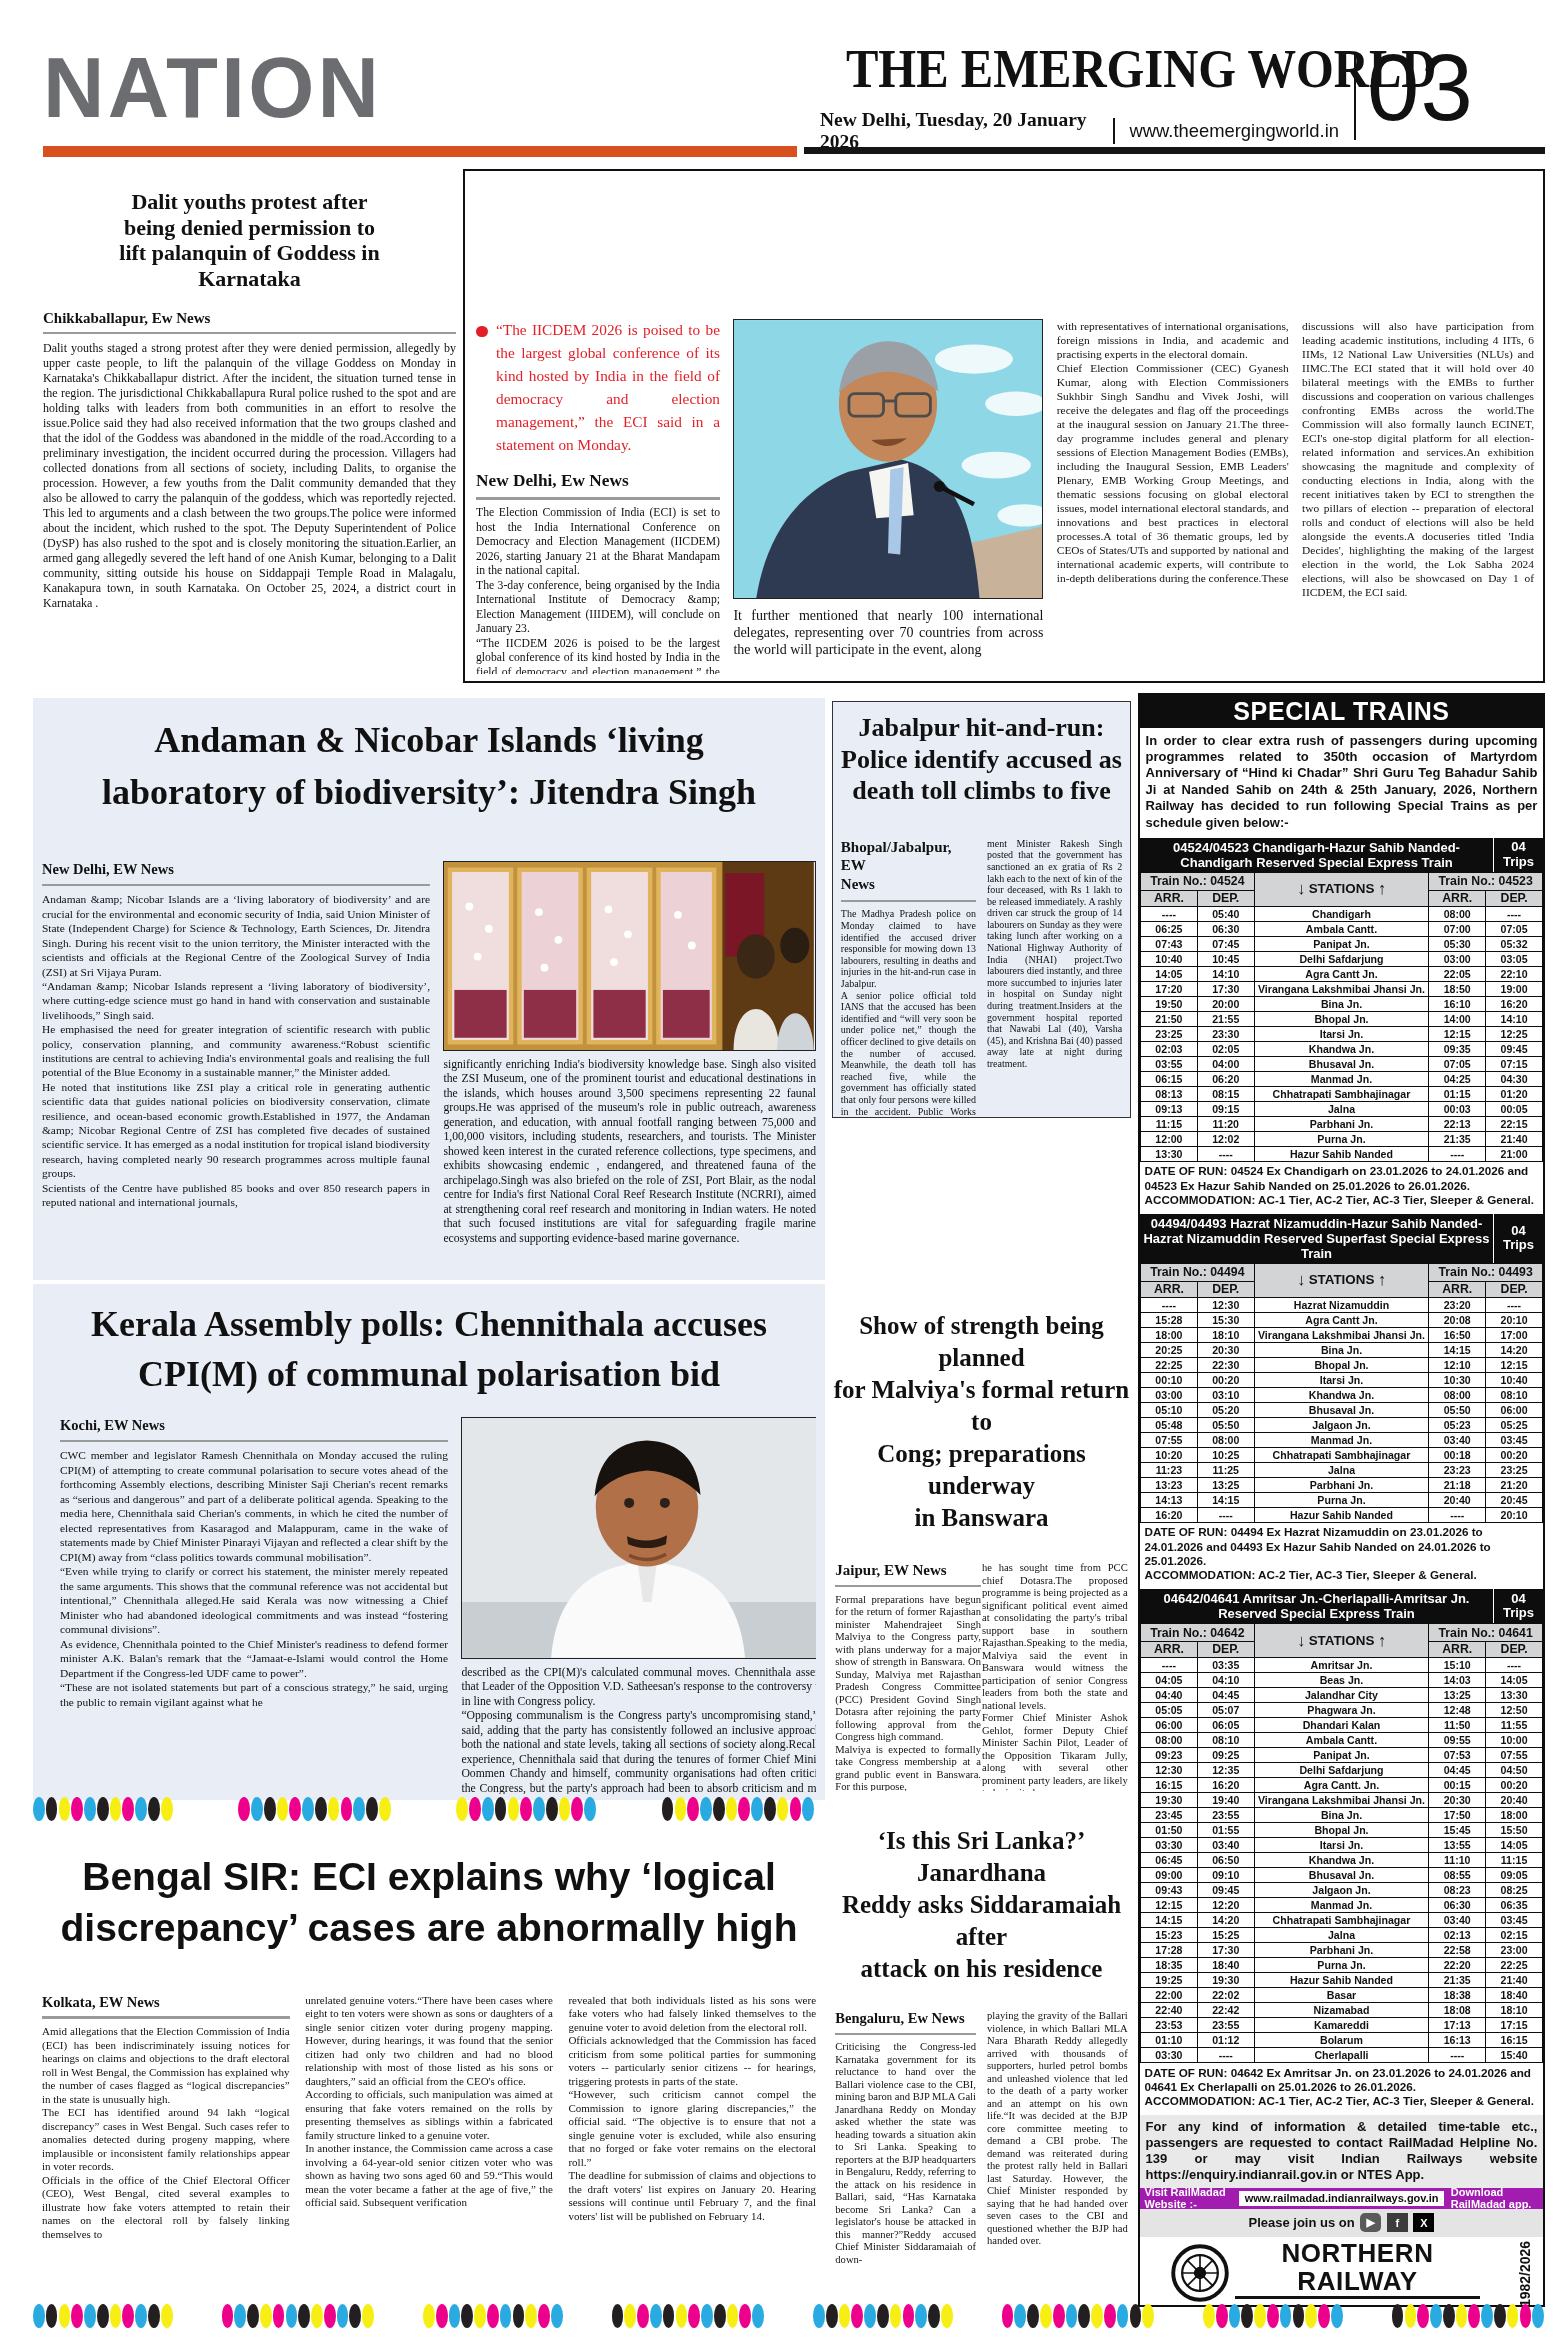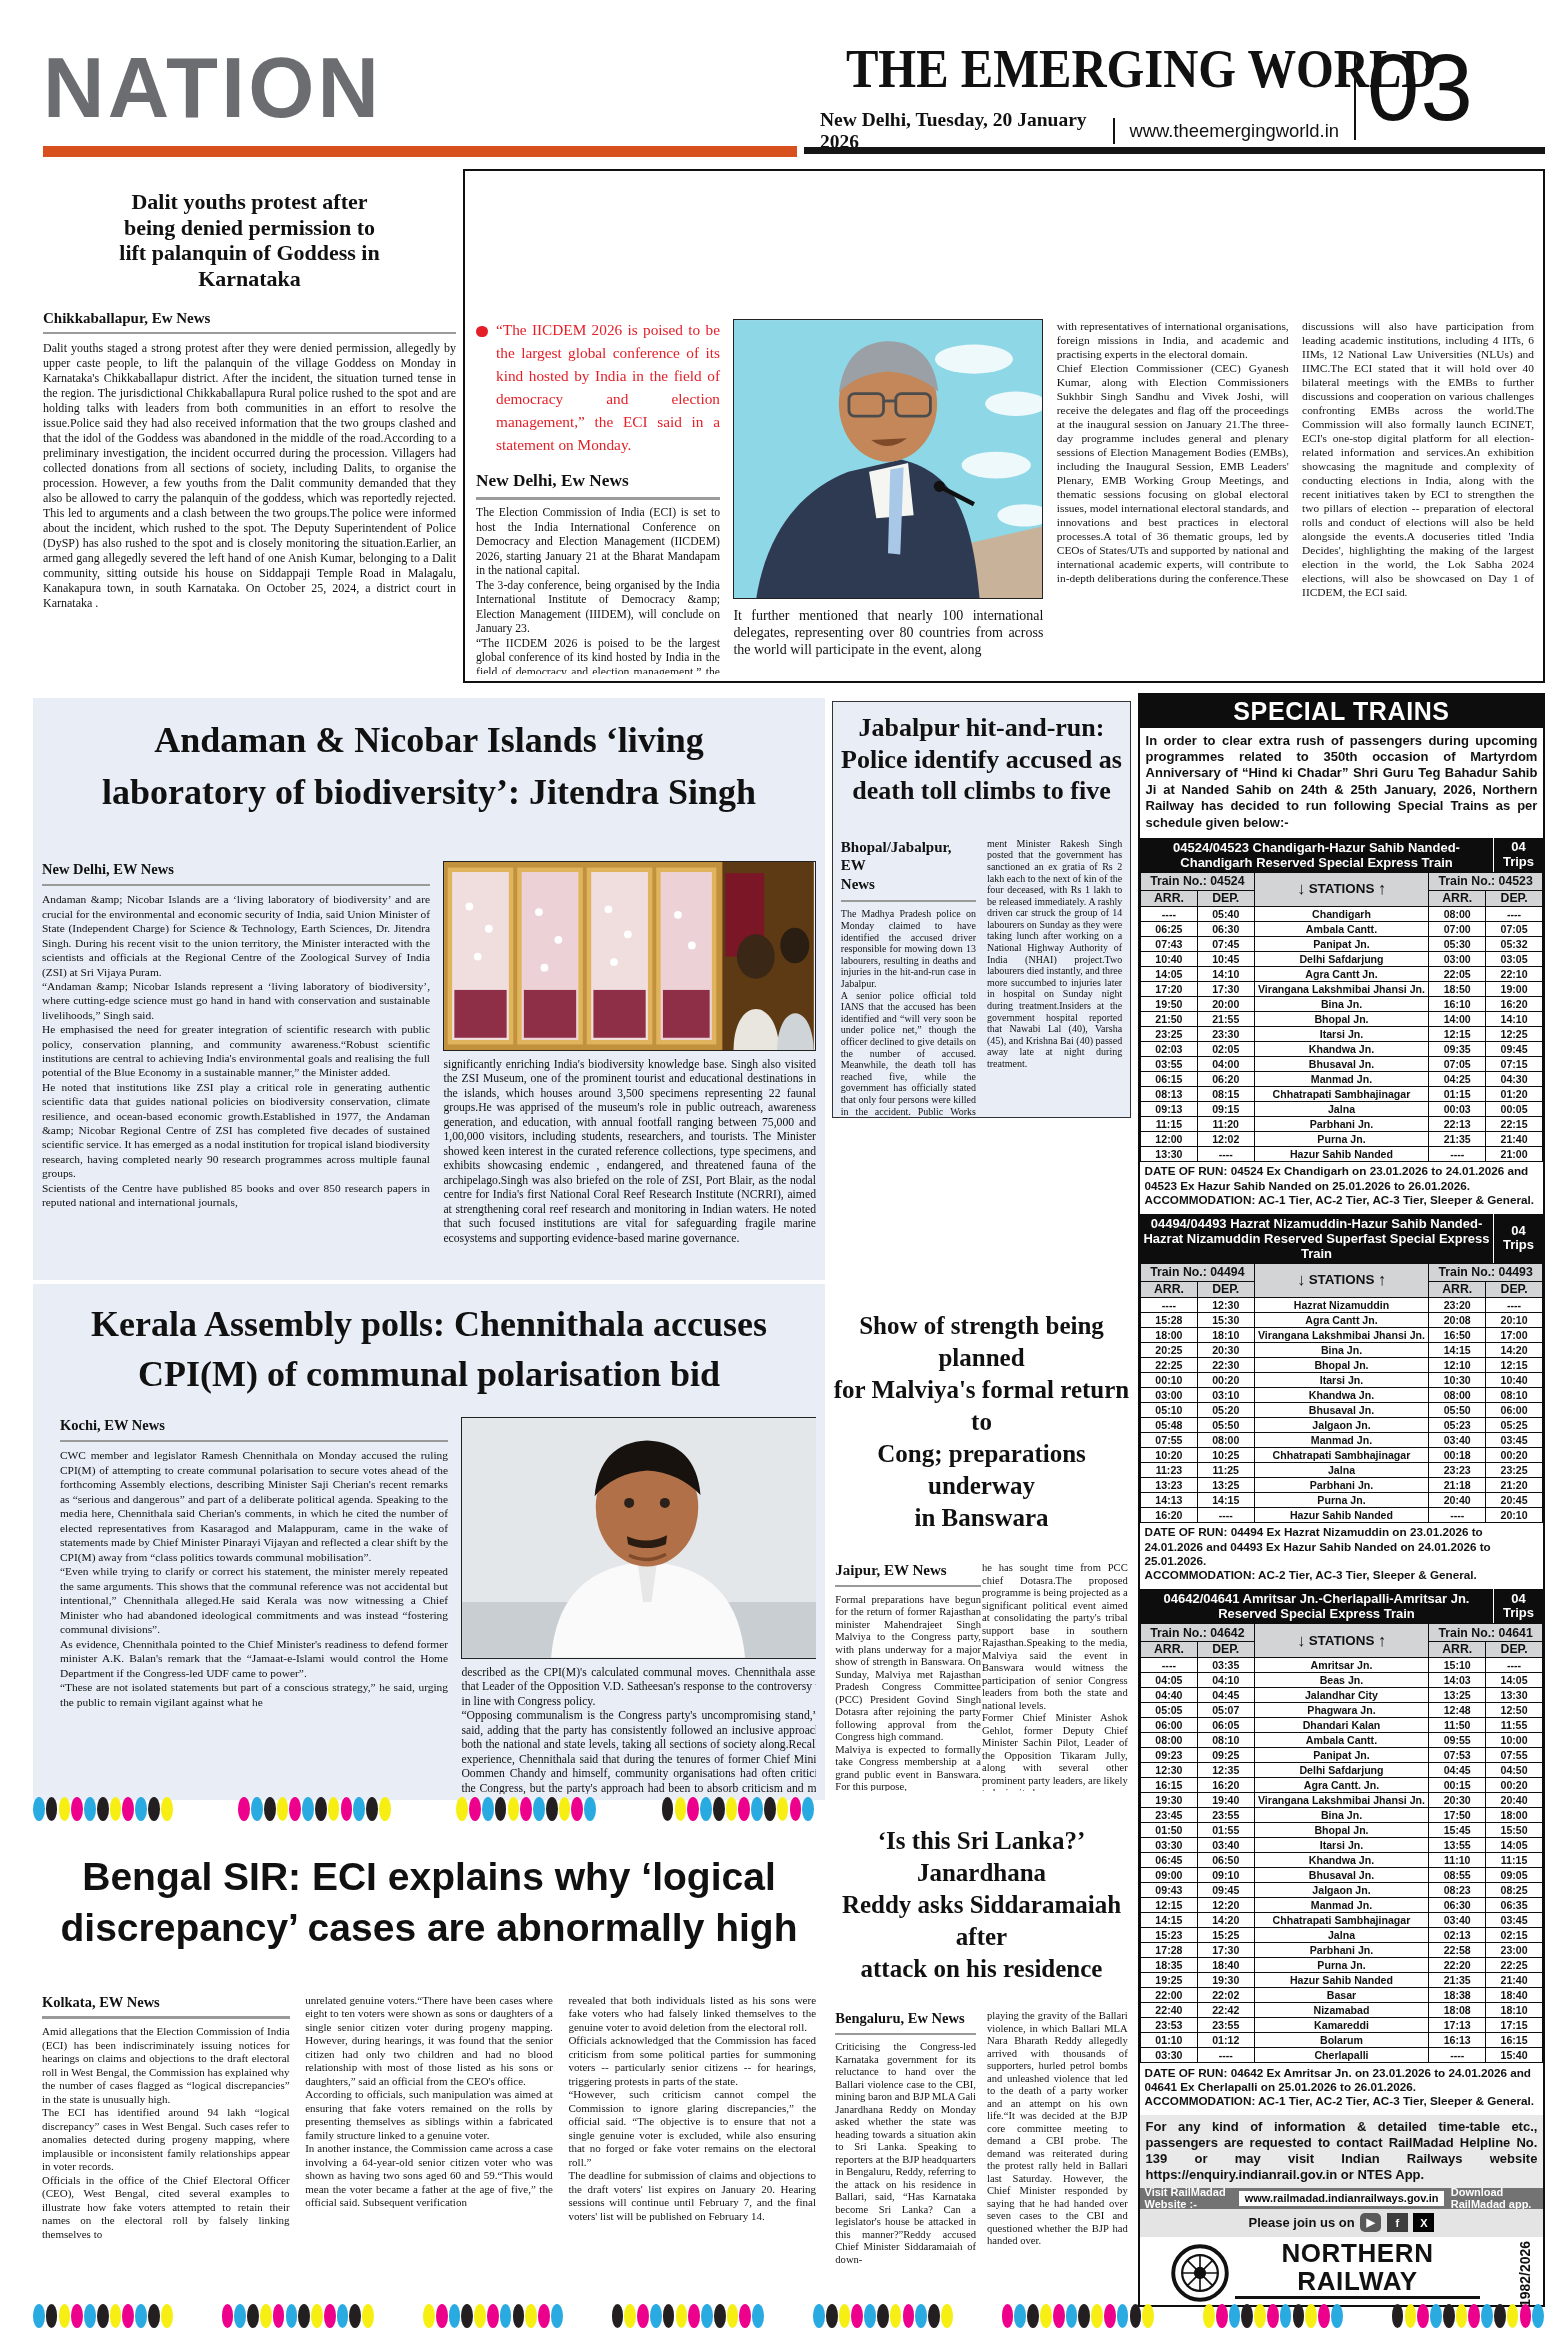--- a/index.html
+++ b/index.html
@@ -128,21 +128,21 @@
   .sched thead th{background:#d2d4d6;}
   .sched .tno{font-size:12.3px;height:16.7px;}
   .sched .r2 th{font-size:12.3px;height:15px;width:14.2%;}
   .sched .stn-h{width:43.2%;font-size:13.4px;}
   .sched .stn-h .arw{font-size:16.7px;vertical-align:middle;padding:0 3.3px;}
   .sched td{font-size:10.6px;height:14px;line-height:14px;}
   .sched td.stn{font-size:10.6px;}
   .tbl-foot{font-weight:700;font-size:11.7px;line-height:14.2px;padding:2.8px 4.5px 3.3px 4.5px;text-align:left;}
   .st-note{background:#e9e9e9;font-weight:700;font-size:13px;line-height:16px;padding:4.5px 5.6px;
            margin-top:3.3px;text-align:justify;}
-  .st-visit{background:#737373;color:#fff;display:flex;align-items:center;gap:6.7px;padding:0 4.5px;
+  .st-visit{background:#a21caf;color:#fff;display:flex;align-items:center;gap:6.7px;padding:0 4.5px;
             font-size:11px;font-weight:700;height:21px;flex:none;}
   .st-visit .web{background:#fff;color:#0d0d0d;padding:1.1px 5.6px;}
   .st-social{background:#e4e4e4;display:flex;align-items:center;justify-content:center;gap:5.6px;
              height:28px;font-size:13px;font-weight:700;flex:none;}
   .icn{width:21px;height:19px;display:flex;align-items:center;justify-content:center;color:#fff;
        font-weight:700;font-size:11px;}
   .icn.yt{background:#5a5a5a;border-radius:5px;}
   .icn.fb{background:#3c3c3c;}
   .icn.x{background:#000;}
   .st-nr{position:relative;height:75px;background:#fff;flex:none;}
@@ -207,21 +207,21 @@
             <ellipse cx="276" cy="150" rx="88" ry="104" fill="#c3875a"></ellipse>
             <path d="M188,130 Q200,40 276,38 Q356,40 366,128 Q330,96 276,92 Q220,96 188,130 Z" fill="#9aa0a6"></path>
             <rect x="206" y="132" width="62" height="40" rx="10" fill="none" stroke="#4c4c4c" stroke-width="5"></rect>
             <rect x="290" y="132" width="62" height="40" rx="10" fill="none" stroke="#4c4c4c" stroke-width="5"></rect>
             <line x1="268" y1="145" x2="290" y2="145" stroke="#4c4c4c" stroke-width="5"></line>
             <path d="M246,215 Q276,238 310,212" fill="#7e4a2a"></path>
             <path d="M430,330 L372,300" stroke="#111" stroke-width="8"></path>
             <circle cx="368" cy="298" r="10" fill="#111"></circle>
           </svg>
         </div>
-        <div class="under-photo">It further mentioned that nearly 100 international delegates, representing over 80 countries from across the world will participate in the event, along</div>
+        <div class="under-photo">It further mentioned that nearly 100 international delegates, representing over 70 countries from across the world will participate in the event, along</div>
       </div>
       <div class="eci-colC">
         <div class="body pre">with representatives of international organisations, foreign missions in India, and academic and practising experts in the electoral domain.
 Chief Election Commissioner (CEC) Gyanesh Kumar, along with Election Commissioners Sukhbir Singh Sandhu and Vivek Joshi, will receive the delegates and flag off the proceedings at the inaugural session on January 21.The three-day programme includes general and plenary sessions of Election Management Bodies (EMBs), including the Inaugural Session, EMB Leaders' Plenary, EMB Working Group Meetings, and thematic sessions focusing on global electoral issues, model international electoral standards, and innovations and best practices in electoral processes.A total of 36 thematic groups, led by CEOs of States/UTs and supported by national and international academic experts, will contribute to in-depth deliberations during the conference.These</div>
       </div>
       <div class="eci-colD">
         <div class="body pre">discussions will also have participation from leading academic institutions, including 4 IITs, 6 IIMs, 12 National Law Universities (NLUs) and IIMC.The ECI stated that it will hold over 40 bilateral meetings with the EMBs to further discussions and cooperation on various challenges confronting EMBs across the world.The Commission will also formally launch ECINET, ECI's one-stop digital platform for all election-related information and services.An exhibition showcasing the magnitude and complexity of conducting elections in India, along with the recent initiatives taken by ECI to strengthen the two pillars of election -- preparation of electoral rolls and conduct of elections will also be held alongside the events.A docuseries titled 'India Decides', highlighting the making of the largest election in the world, the Lok Sabha 2024 elections, will also be showcased on Day 1 of IICDEM, the ECI said.</div>
       </div>
     </div>
   </section>

